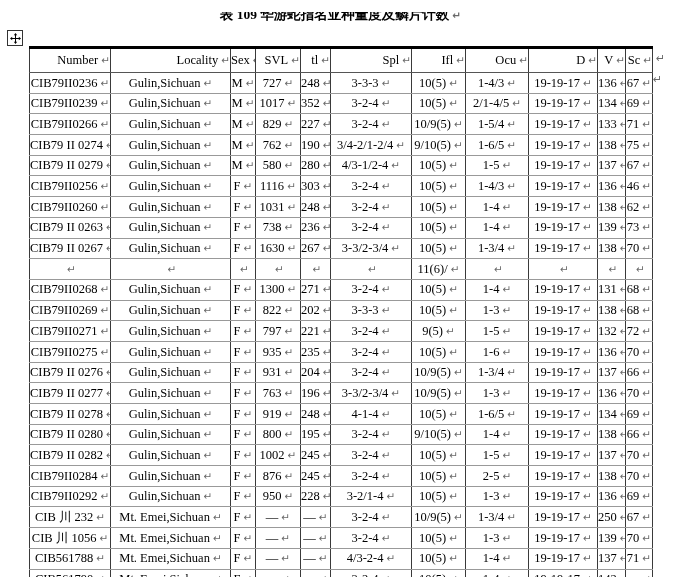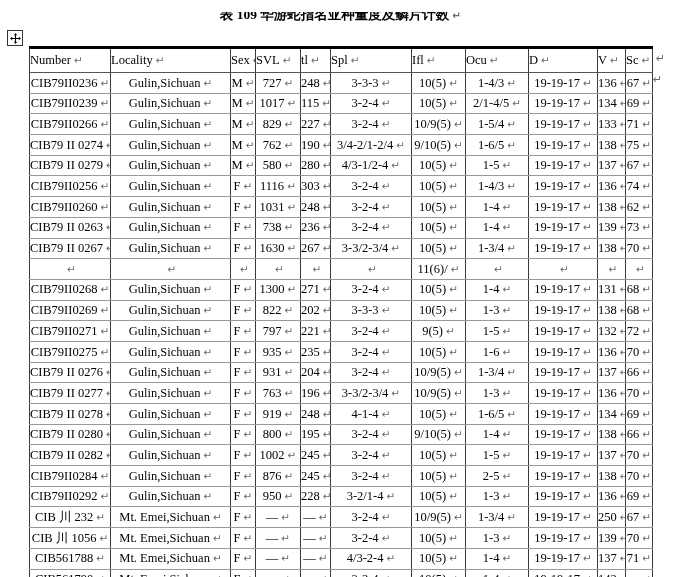--- a/index.html
+++ b/index.html
@@ -74,21 +74,21 @@
     border-left: 1px solid #3a3a3a;
     border-right: 1px solid #3a3a3a;
     border-top: 1px solid #999;
     border-bottom: 1px solid #999;
     padding: 0;
     white-space: nowrap;
     overflow: hidden;
     font-weight: normal;
     line-height: 1;
   }
-  table.data th { height: 23px; text-align: left; border-bottom: 1px solid #555; }
+  table.data th { height: 23px; text-align: right; border-bottom: 1px solid #555; }
   table.data td { height: 19.7px; text-align: center; }
   
   th.al, td.al { text-align: left; padding-left: 7px; }
   td.c0 { text-align: left; padding-left: 6px; }
   td.c1 { text-align: left; padding-left: 8px; }
   td.c5, td.c6, td.c7 { text-align: left; padding-left: 6px; }
   td.c8 { text-align: left; padding-left: 7px; }
   td.empty { text-align: left; padding-left: 6px; }
 </style>
 </head>
@@ -155,21 +155,21 @@
           <td class="c7"><span>1-4/3</span><span class="mark">↵</span></td>
           <td class="c8"><span>19-19-17</span><span class="mark">↵</span></td>
           <td class="c9"><span>136</span><span class="mark">↵</span></td>
           <td class="c10"><span>67</span><span class="mark">↵</span></td>
         </tr>
         <tr>
           <td class="c0"><span>CIB79II0239</span><span class="mark">↵</span></td>
           <td class="c1"><span>Gulin,Sichuan</span><span class="mark">↵</span></td>
           <td class="c2"><span>M</span><span class="mark">↵</span></td>
           <td class="c3"><span>1017</span><span class="mark">↵</span></td>
-          <td class="c4"><span>115</span><span class="mark">↵</span></td>
+          <td class="c4"><span>352</span><span class="mark">↵</span></td>
           <td class="c5"><span>3-2-4</span><span class="mark">↵</span></td>
           <td class="c6"><span>10(5)</span><span class="mark">↵</span></td>
           <td class="c7"><span>2/1-4/5</span><span class="mark">↵</span></td>
           <td class="c8"><span>19-19-17</span><span class="mark">↵</span></td>
           <td class="c9"><span>134</span><span class="mark">↵</span></td>
           <td class="c10"><span>69</span><span class="mark">↵</span></td>
         </tr>
         <tr>
           <td class="c0"><span>CIB79II0266</span><span class="mark">↵</span></td>
           <td class="c1"><span>Gulin,Sichuan</span><span class="mark">↵</span></td>
@@ -213,21 +213,21 @@
           <td class="c0"><span>CIB79II0256</span><span class="mark">↵</span></td>
           <td class="c1"><span>Gulin,Sichuan</span><span class="mark">↵</span></td>
           <td class="c2"><span>F</span><span class="mark">↵</span></td>
           <td class="c3"><span>1116</span><span class="mark">↵</span></td>
           <td class="c4"><span>303</span><span class="mark">↵</span></td>
           <td class="c5"><span>3-2-4</span><span class="mark">↵</span></td>
           <td class="c6"><span>10(5)</span><span class="mark">↵</span></td>
           <td class="c7"><span>1-4/3</span><span class="mark">↵</span></td>
           <td class="c8"><span>19-19-17</span><span class="mark">↵</span></td>
           <td class="c9"><span>136</span><span class="mark">↵</span></td>
-          <td class="c10"><span>74</span><span class="mark">↵</span></td>
+          <td class="c10"><span>46</span><span class="mark">↵</span></td>
         </tr>
         <tr>
           <td class="c0"><span>CIB79II0260</span><span class="mark">↵</span></td>
           <td class="c1"><span>Gulin,Sichuan</span><span class="mark">↵</span></td>
           <td class="c2"><span>F</span><span class="mark">↵</span></td>
           <td class="c3"><span>1031</span><span class="mark">↵</span></td>
           <td class="c4"><span>248</span><span class="mark">↵</span></td>
           <td class="c5"><span>3-2-4</span><span class="mark">↵</span></td>
           <td class="c6"><span>10(5)</span><span class="mark">↵</span></td>
           <td class="c7"><span>1-4</span><span class="mark">↵</span></td>

